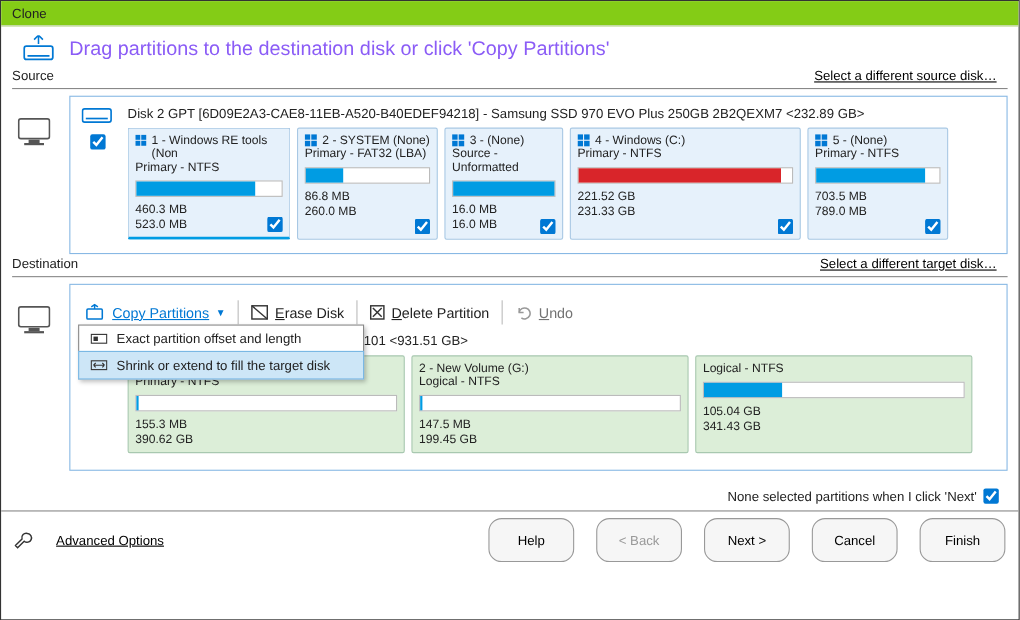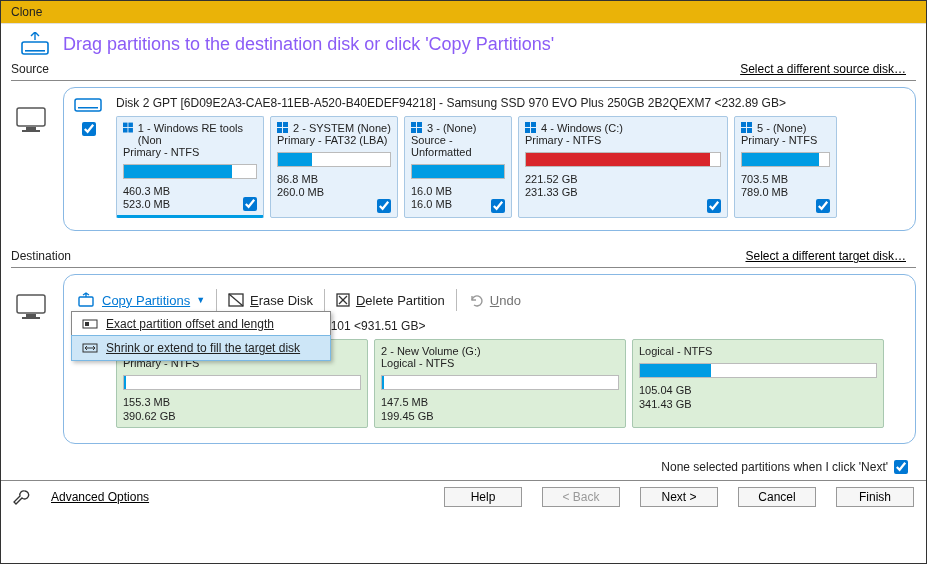--- a/index.html
+++ b/index.html
@@ -1,27 +1,27 @@
 <!DOCTYPE html>
 <html><head>
 <meta charset="utf-8">
 <style>
 * { margin: 0; padding: 0; box-sizing: border-box; font-family: "Segoe UI", Tahoma, sans-serif; }
 body { width: 927px; height: 564px; background: #fff; border: 1px solid #333; font-size: 12px; color: #222; overflow: hidden; }
-.titlebar { background: #eab308; padding: 4px 10px; font-size: 12px; border-bottom: 1px solid #e0e0e0; }
+.titlebar { background: #84cc16; padding: 4px 10px; font-size: 12px; border-bottom: 1px solid #e0e0e0; }
 .header-row { display: flex; align-items: center; gap: 12px; padding: 8px 20px 4px 20px; }
 .header-row svg { flex-shrink: 0; }
 .header-text { color: #8b5cf6; font-size: 18px; font-weight: 400; }
 .section-label-row { display: flex; justify-content: space-between; align-items: center; padding: 2px 20px 4px 10px; }
 .section-label { font-size: 12px; }
 .link { color: #000; text-decoration: underline; cursor: pointer; }
 hr.sep { border: none; border-top: 1px solid #888; margin: 0 10px 6px 10px; }
 .disk-pane { display: flex; align-items: flex-start; gap: 12px; padding: 0 10px; }
 .monitor-col { width: 40px; display: flex; justify-content: center; padding-top: 20px; }
-.disk-box { flex: 1; border: 1px solid #88b8e4; border-radius: 12px; padding: 8px 10px 12px 10px; background: #fff; }
+.disk-box { flex: 1; border: 1px solid #88b8e4; border-radius: 0; padding: 8px 10px 12px 10px; background: #fff; }
 .disk-box.dest { background: #fff; }
 .disk-header-row { display: flex; align-items: flex-start; gap: 12px; }
 .disk-icon-col { display: flex; flex-direction: column; align-items: center; gap: 8px; }
 .disk-info { flex: 1; }
 .disk-title { font-size: 12px; margin-bottom: 6px; }
 .partitions { display: flex; gap: 6px; }
 .part { border: 1px solid #a8c8e4; background: #e6f1fb; border-radius: 2px; padding: 5px 6px 4px 6px; position: relative; }
 .part.dest { background: #dceed8; border-color: #a8c8b0; }
 .part-head { display: flex; align-items: flex-start; gap: 4px; font-size: 11px; }
 .part-sub { font-size: 11px; margin-bottom: 6px; }
@@ -33,25 +33,25 @@
 .part-check { position: absolute; right: 6px; bottom: 4px; }
 .part.active-border { border-bottom: 3px solid #009ce3; }
 input[type=checkbox] { width: 14px; height: 14px; accent-color: #0078d4; }
 .toolbar { display: flex; align-items: center; gap: 7px; padding: 6px 0 6px 0; position: relative; }
 .tool-btn { display: inline-flex; align-items: center; gap: 6px; font-size: 13px; cursor: pointer; padding: 2px 4px; }
 .tool-btn.primary { color: #0078d4; }
 .tool-btn.disabled { color: #737373; }
 .tool-sep { width: 1px; height: 22px; background: #bbb; }
 .tool-btn u { text-decoration: underline; }
 .dropdown { position: absolute; left: -3px; top: 28px; background: #fff; border: 1px solid #888; box-shadow: 2px 2px 4px rgba(0,0,0,0.25); z-index: 50; width: 260px; }
-.dropdown-item { display: flex; align-items: center; gap: 8px; padding: 5px 10px; font-size: 12px; cursor: pointer; text-decoration: underline; }
+.dropdown-item { display: flex; align-items: center; gap: 8px; padding: 5px 10px; font-size: 12px; cursor: pointer; }
 .dropdown-item.sel { background: #cde6f7; border: 1px solid #7ab8e4; margin: -1px; }
 .footer1 { display: flex; justify-content: flex-end; align-items: center; padding: 6px 18px; gap: 6px; }
 .footer2 { display: flex; align-items: center; padding: 6px 12px; gap: 20px; border-top: 1px solid #888; }
-.btn { min-width: 78px; height: 20px; border: 1px solid #999; background: #f6f6f6; border-radius: 0; font-size: 12px; cursor: pointer; }
+.btn { min-width: 78px; height: 40px; border: 1px solid #999; background: #f6f6f6; border-radius: 12px; font-size: 12px; cursor: pointer; }
 .btn:disabled { color: #999; }
 .spacer { flex: 1; }
 </style>
 </head>
 <body>
 
 <div class="titlebar">
   <span>Clone</span>
 </div>
 
@@ -159,21 +159,21 @@
               </div>
     <div class="part-sub">Primary - NTFS</div>
     <div class="bar">
                 <div class="bar-fill red" style="width:95%"></div>
               </div>
     <div class="part-foot">
       <div class="sizes">221.52 GB<br>231.33 GB</div>
     </div>
     <input type="checkbox" checked="" class="part-check" style="">
   </div>
-            <div class="part" style="width:103px">
+            <div class="part" style="width:128px">
     <div class="part-head">
                 <svg width="12" height="12" viewBox="0 0 12 12">
                   <rect x="0" y="0" width="5" height="5" fill="#0078d4"></rect>
                   <rect x="6" y="0" width="5" height="5" fill="#0078d4"></rect>
                   <rect x="0" y="6" width="5" height="5" fill="#0078d4"></rect>
                   <rect x="6" y="6" width="5" height="5" fill="#0078d4"></rect>
                 </svg>
                 <span>5 -  (None)</span>
               </div>
     <div class="part-sub">Primary - NTFS</div>
@@ -184,21 +184,21 @@
       <div class="sizes">703.5 MB<br>789.0 MB</div>
     </div>
     <input type="checkbox" checked="" class="part-check" style="">
   </div>
           </div>
       </div>
     </div>
   </div>
 </div>
 
-<div class="section-label-row" style="margin-top:16px;text-align:right;">
+<div class="section-label-row" style="text-align:right;">
   <span class="section-label">Destination</span>
   <span class="link">Select a different target disk…</span>
 </div>
 <hr class="sep">
 
 <div class="disk-pane">
   <div class="monitor-col">
     <svg width="30" height="26" viewBox="0 0 30 26">
       <rect x="1" y="1" width="28" height="18" rx="2" fill="none" stroke="#555" stroke-width="1.5"></rect>
       <rect x="10" y="20" width="10" height="3" fill="#555"></rect>

